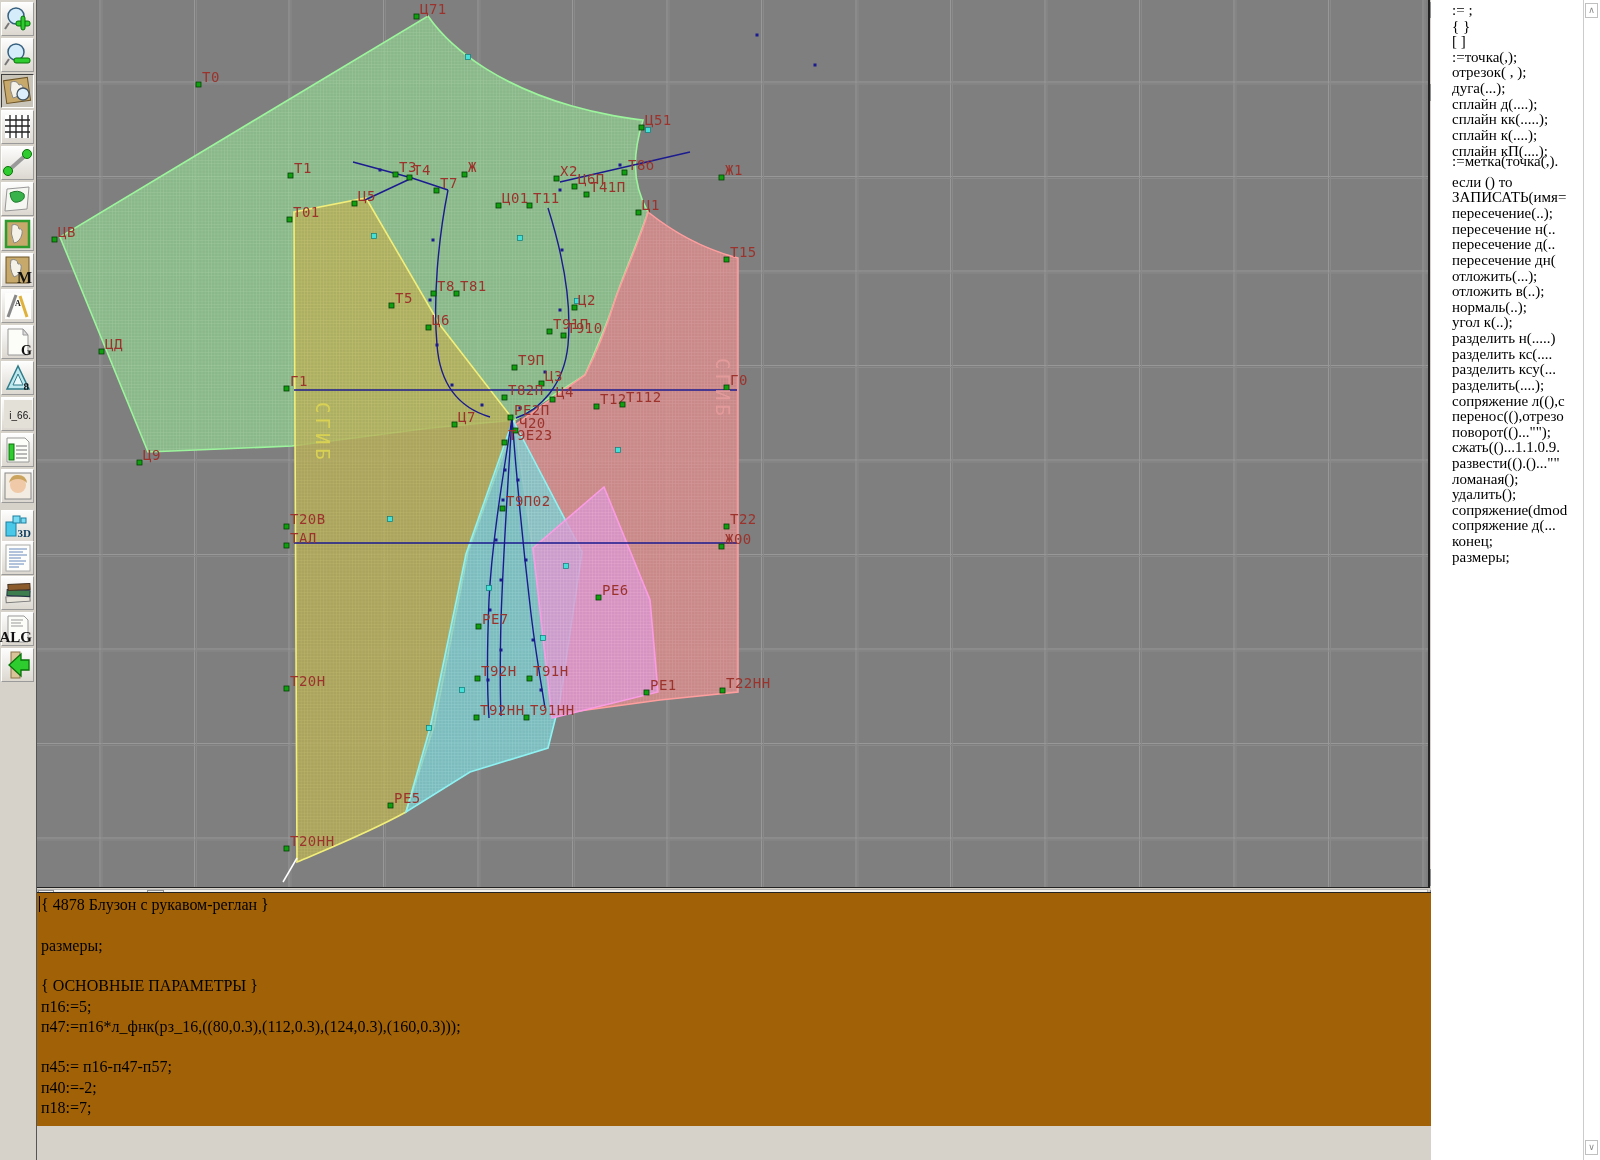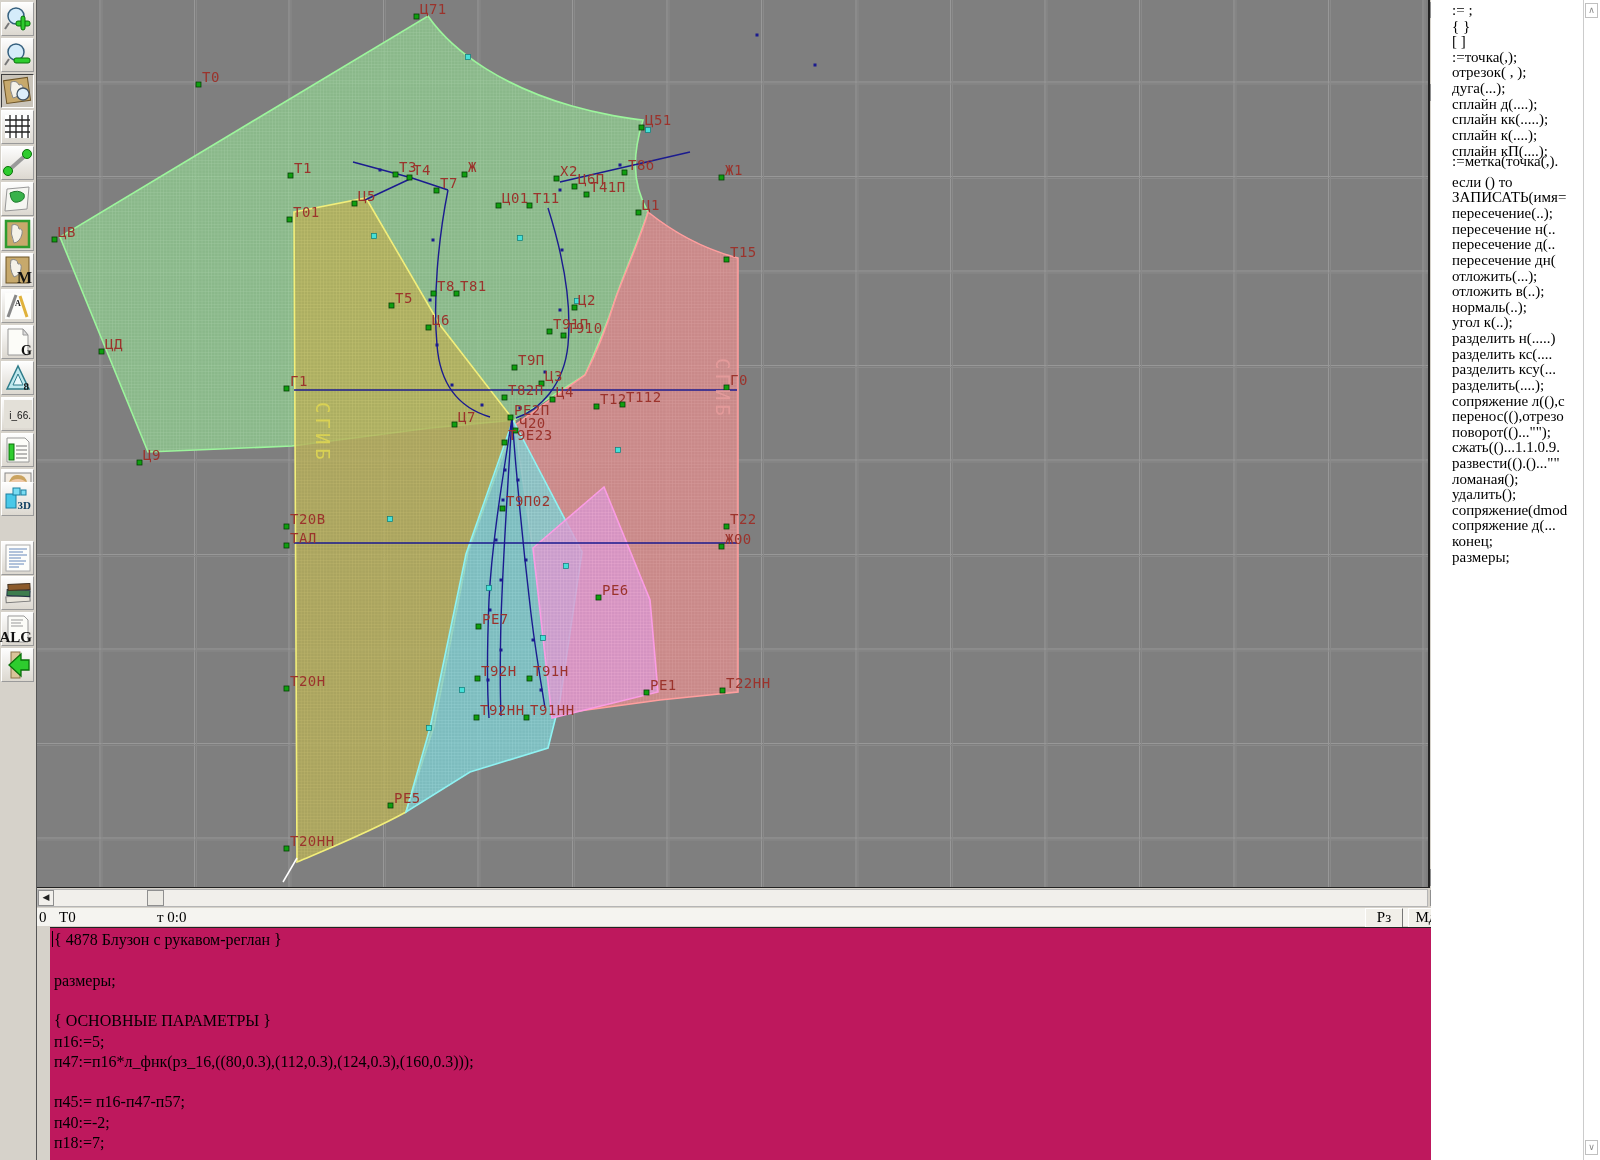--- a/index.html
+++ b/index.html
@@ -22,21 +22,21 @@
   .flat{background:#fff;border:1px solid #c0c0c0;color:#888;}
   #hscroll{position:absolute;left:37px;top:889px;width:1391px;height:18px;background:#f1efeb;border:1px solid #b5b5b5;box-sizing:border-box;}
   .thumb{position:absolute;background:#eceae4;border:1px solid #8f8f8f;box-sizing:border-box;}
   
   #statusbar{position:absolute;left:37px;top:908px;width:1393px;height:18px;background:#f5f4f0;font-size:15px;color:#000;}
   #statusbar span{position:absolute;top:0px;line-height:18px;}
   .mini-btn{position:absolute;top:0px;height:22px;background:#f1efe9;border:1px solid #777;
             border-top-color:#fff;border-left-color:#fff;box-sizing:border-box;font-size:15px;line-height:16px;
             text-align:center;font-family:"Liberation Serif",serif;}
   
-  #editor{position:absolute;left:37px;top:927px;width:1394px;height:233px;background:#be185d;border-top:1px solid #222;overflow:hidden;margin-left:13px;}
+  #editor{position:absolute;left:37px;top:892px;width:1394px;height:233px;background:#a16207;border-top:1px solid #222;overflow:hidden;}
   .eline{position:absolute;left:4px;white-space:pre;font-size:16px;color:#000;font-family:"Liberation Serif",serif;}
   #caret{position:absolute;left:2px;top:3px;width:1px;height:16px;background:#000;}
   
   #palette{position:absolute;left:1431px;top:0;width:169px;height:1160px;background:#fff;overflow:hidden;}
   .pitem{position:absolute;left:21px;white-space:nowrap;font-size:15px;color:#000;font-family:"Liberation Serif",serif;}
   #palette-scroll{position:absolute;left:1583px;top:0;width:15px;height:1160px;background:#fff;border-left:1px solid #ccc;}
   #editor-scroll{position:absolute;left:1432px;top:927px;width:17px;height:233px;background:#fafafa;border:1px solid #bbb;box-sizing:border-box;}
 </style>
 </head>
 <body>
@@ -132,21 +132,21 @@
       </svg>
     </div>
     <div class="tb" style="top: 468.7px;">
       <svg width="30" height="30">
         <rect x="2" y="2" width="26" height="26" fill="#f3ece2"></rect>
         <circle cx="15" cy="14" r="8" fill="#f0c9a8"></circle>
         <path d="M6 12 Q8 3 15 4 Q23 4 24 12 Q20 8 15 8 Q9 8 6 12Z" fill="#caa35f"></path>
         <rect x="2" y="2" width="26" height="26" fill="none" stroke="#888"></rect>
       </svg>
     </div>
-    <div class="tb" style="top: 482px;">
+    <div class="tb" style="top: 510px;">
       <svg width="30" height="30">
         <rect x="3" y="10" width="10" height="14" fill="#49c8e8" stroke="#1a7fa0"></rect>
         <rect x="10" y="4" width="7" height="7" fill="#7adcf2" stroke="#1a7fa0"></rect>
         <rect x="18" y="6" width="5" height="5" fill="#7adcf2" stroke="#1a7fa0"></rect>
       </svg>
       <span class="cap" style="font-size:11px;color:#093a5e;right:2px;bottom:4px;">3D</span>
     </div>
     <div class="tb" style="top: 540.5px;">
       <svg width="30" height="30">
         <rect x="3" y="2" width="24" height="26" fill="#fdfdfb" stroke="#aaa"></rect>

